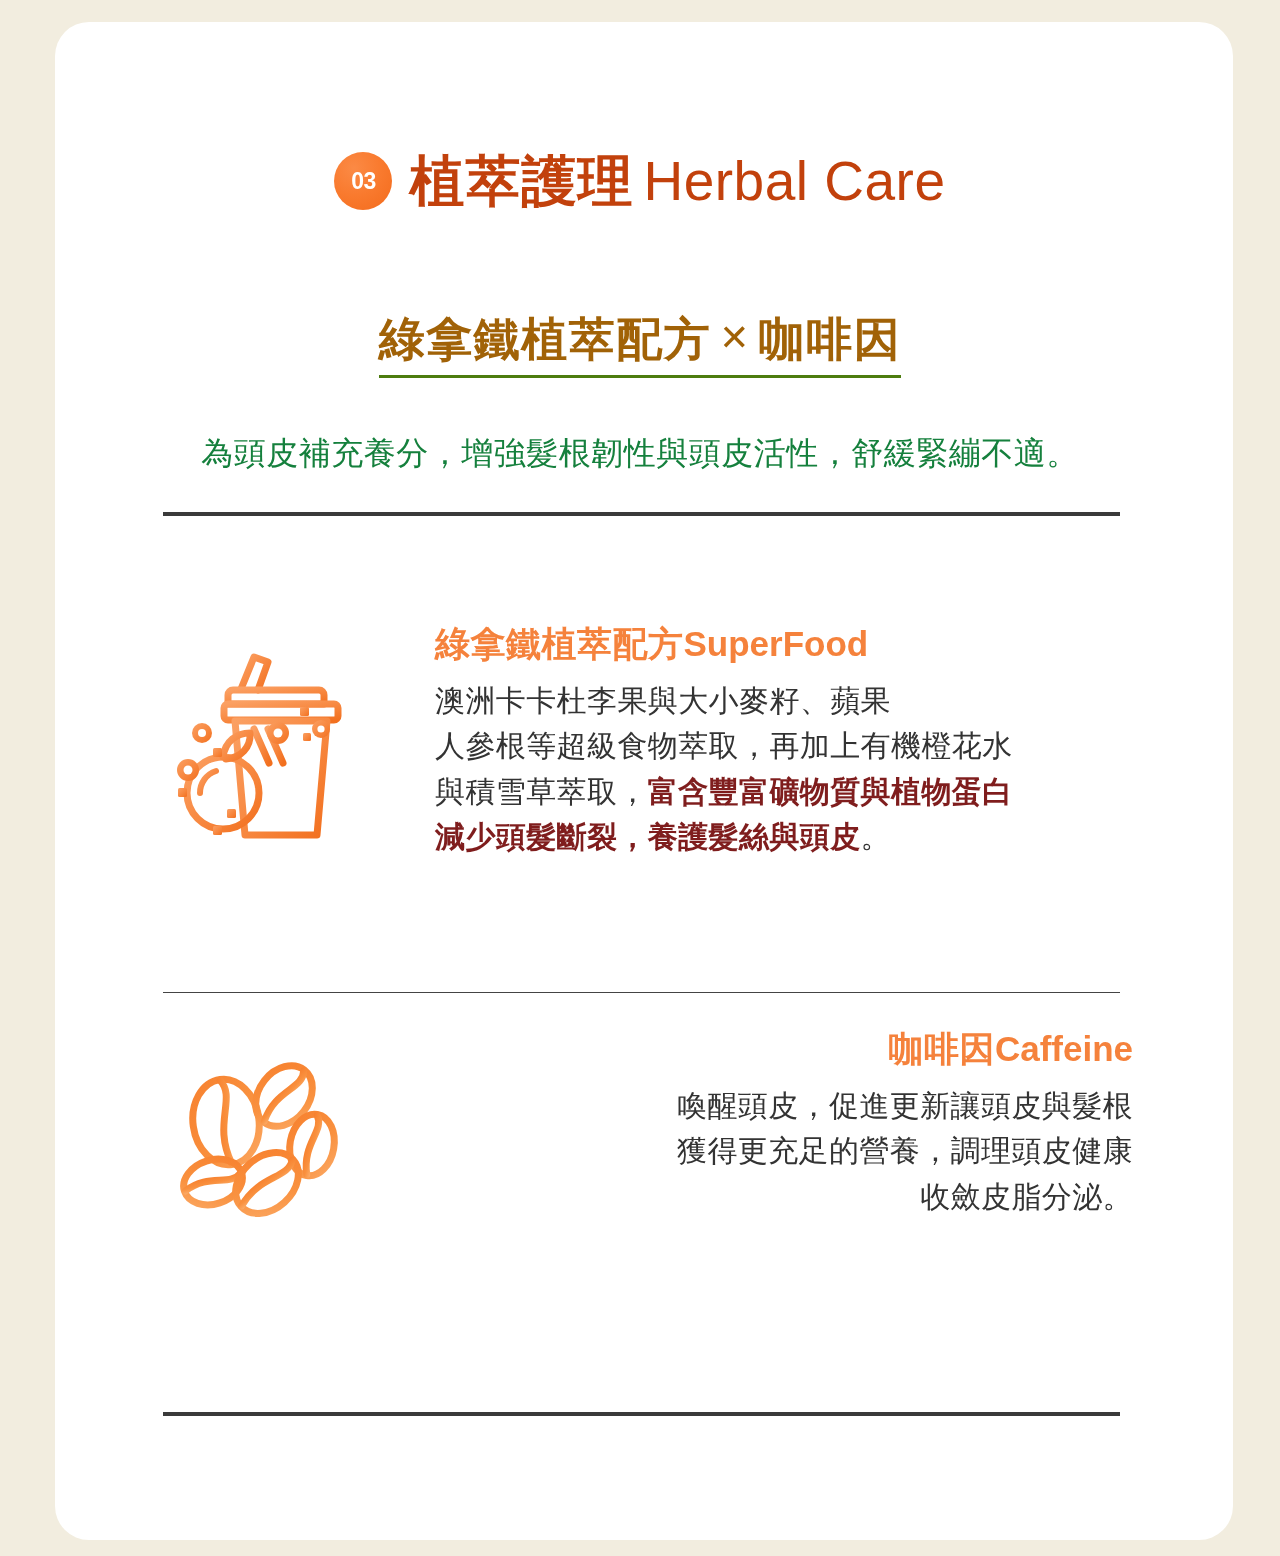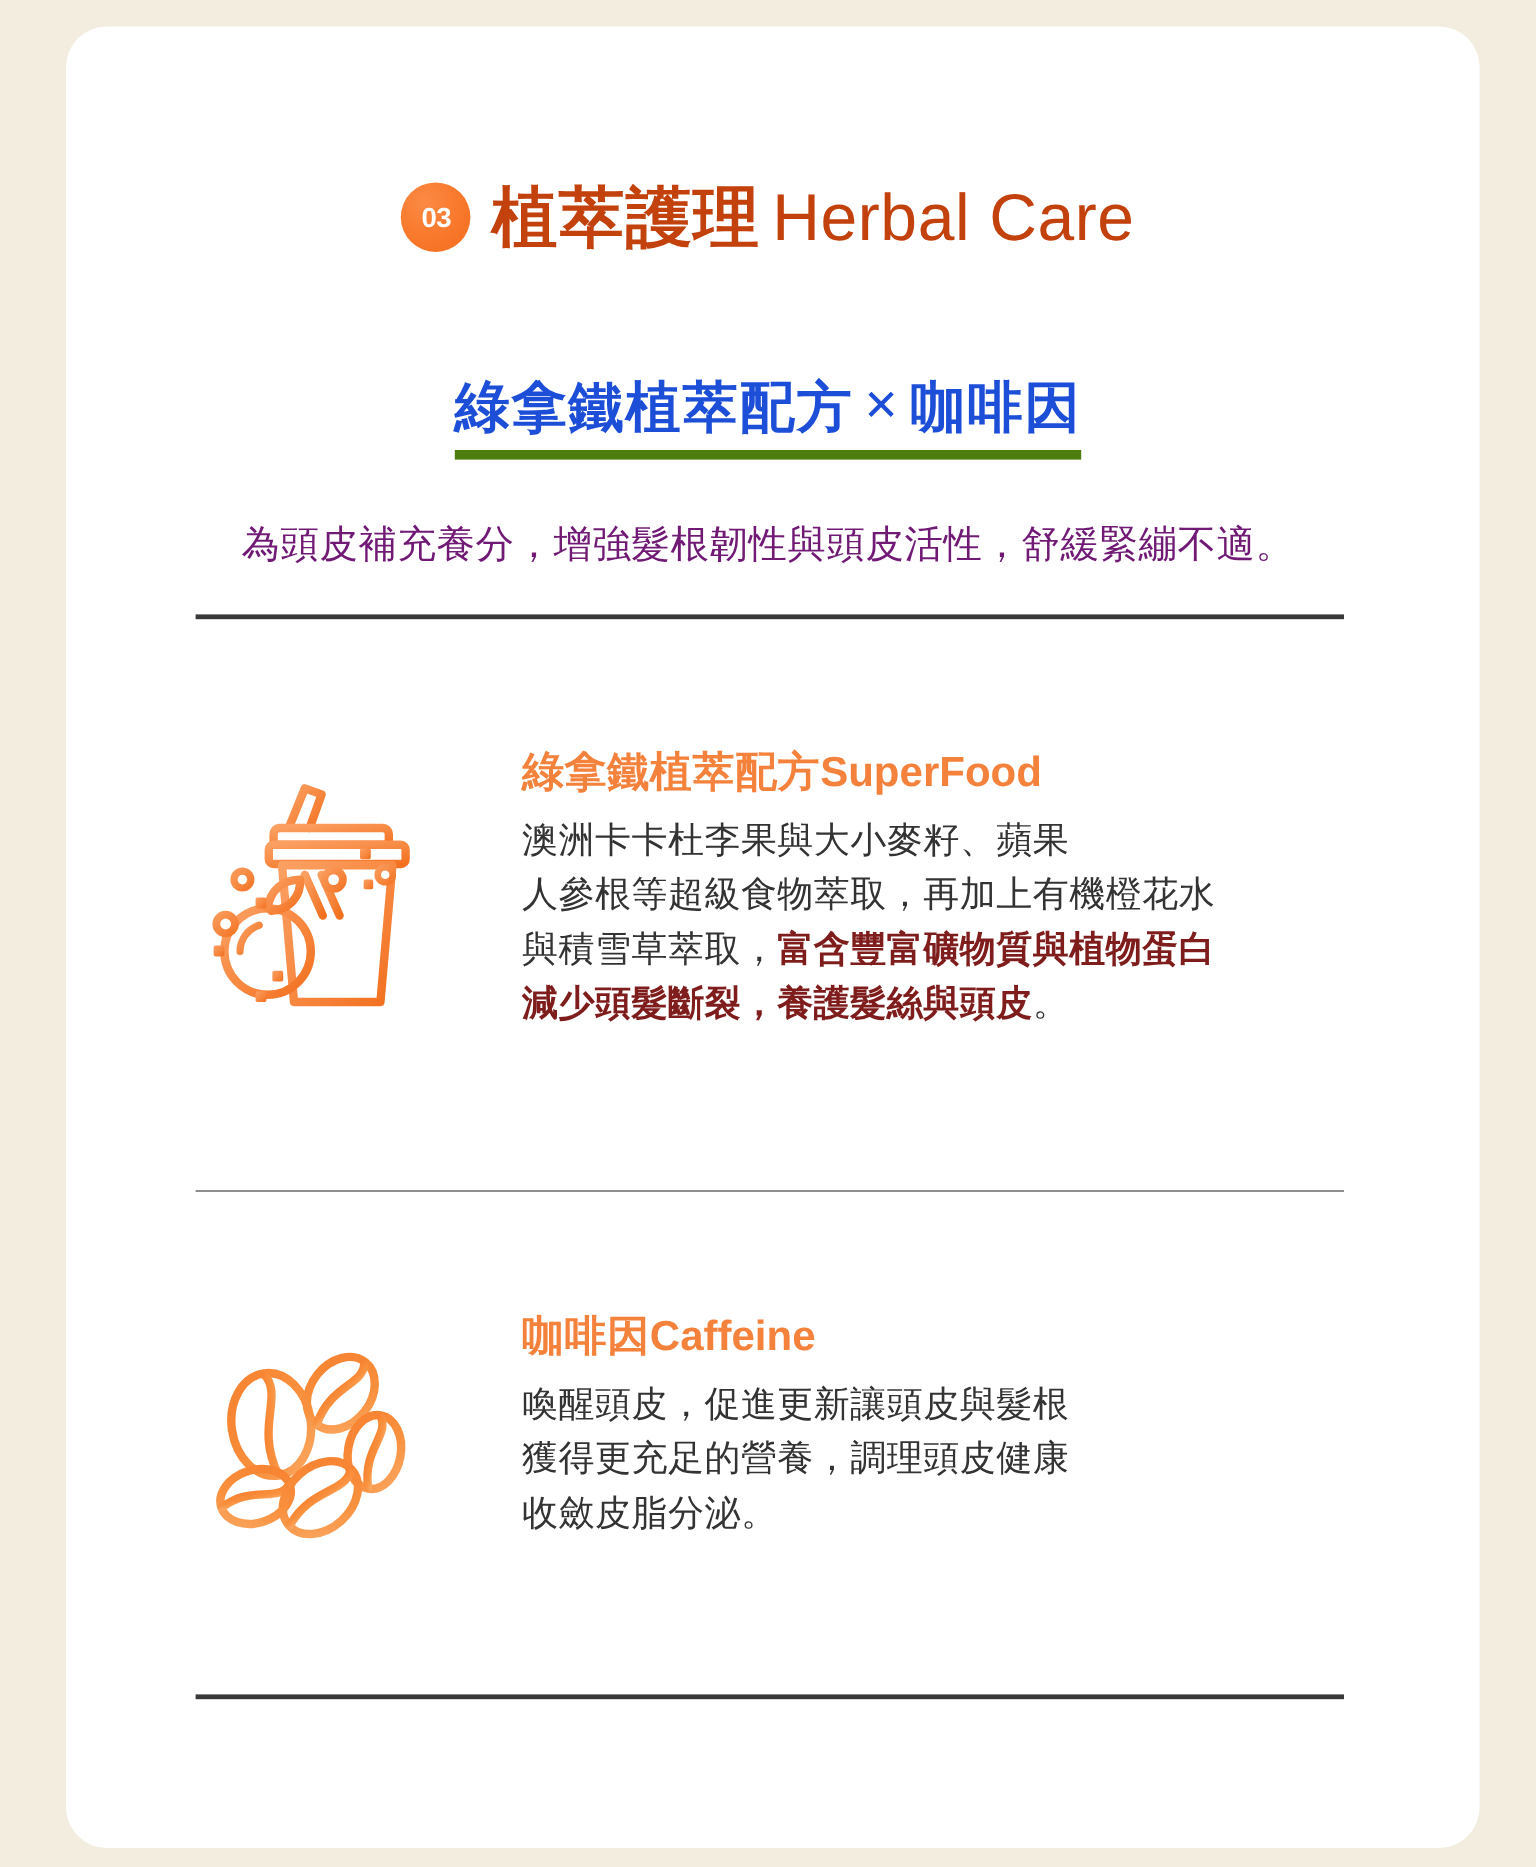--- a/index.html
+++ b/index.html
@@ -87,44 +87,44 @@
     position: absolute;
     left: 0;
     top: 313px;
     width: 1280px;
     text-align: center;
   }
   .subtitle {
     display: inline-block;
     font-size: 46px;
     font-weight: bold;
-    color: #1d4ed8;
+    color: #a16207;
     letter-spacing: 1.5px;
     line-height: 1.15;
     padding-bottom: 9px;
-    border-bottom: 8px solid #4d7c0f;
+    border-bottom: 3px solid #4d7c0f;
     white-space: nowrap;
   }
   .subtitle .x-mark {
     font-weight: 400;
     font-size: 36px;
     padding: 0 8px;
     position: relative;
     top: -5px;
   }
 
   
   .lead {
     position: absolute;
     left: 0;
     top: 432px;
     width: 1280px;
     text-align: center;
     font-size: 32px;
-    color: #701a75;
+    color: #15803d;
     letter-spacing: 0.5px;
     white-space: nowrap;
   }
 
   
   .divider {
     position: absolute;
     left: 163px;
     width: 957px;
     background: #3A3A3A;
@@ -138,21 +138,21 @@
 
   
   .feature {
     position: absolute;
     left: 163px;
     width: 970px;
     display: flex;
     align-items: flex-start;
   }
   .feature-1 { top: 625px; }
-  .feature-2 { top: 1095px; }
+  .feature-2 { top: 1030px; text-align: right; }
 
   .feature-icon {
     flex: 0 0 auto;
     width: 200px;
     display: flex;
     justify-content: center;
     align-items: flex-start;
   }
   .feature-1 .feature-icon { padding-top: 16px; }
   .feature-2 .feature-icon { padding-top: 22px; }

